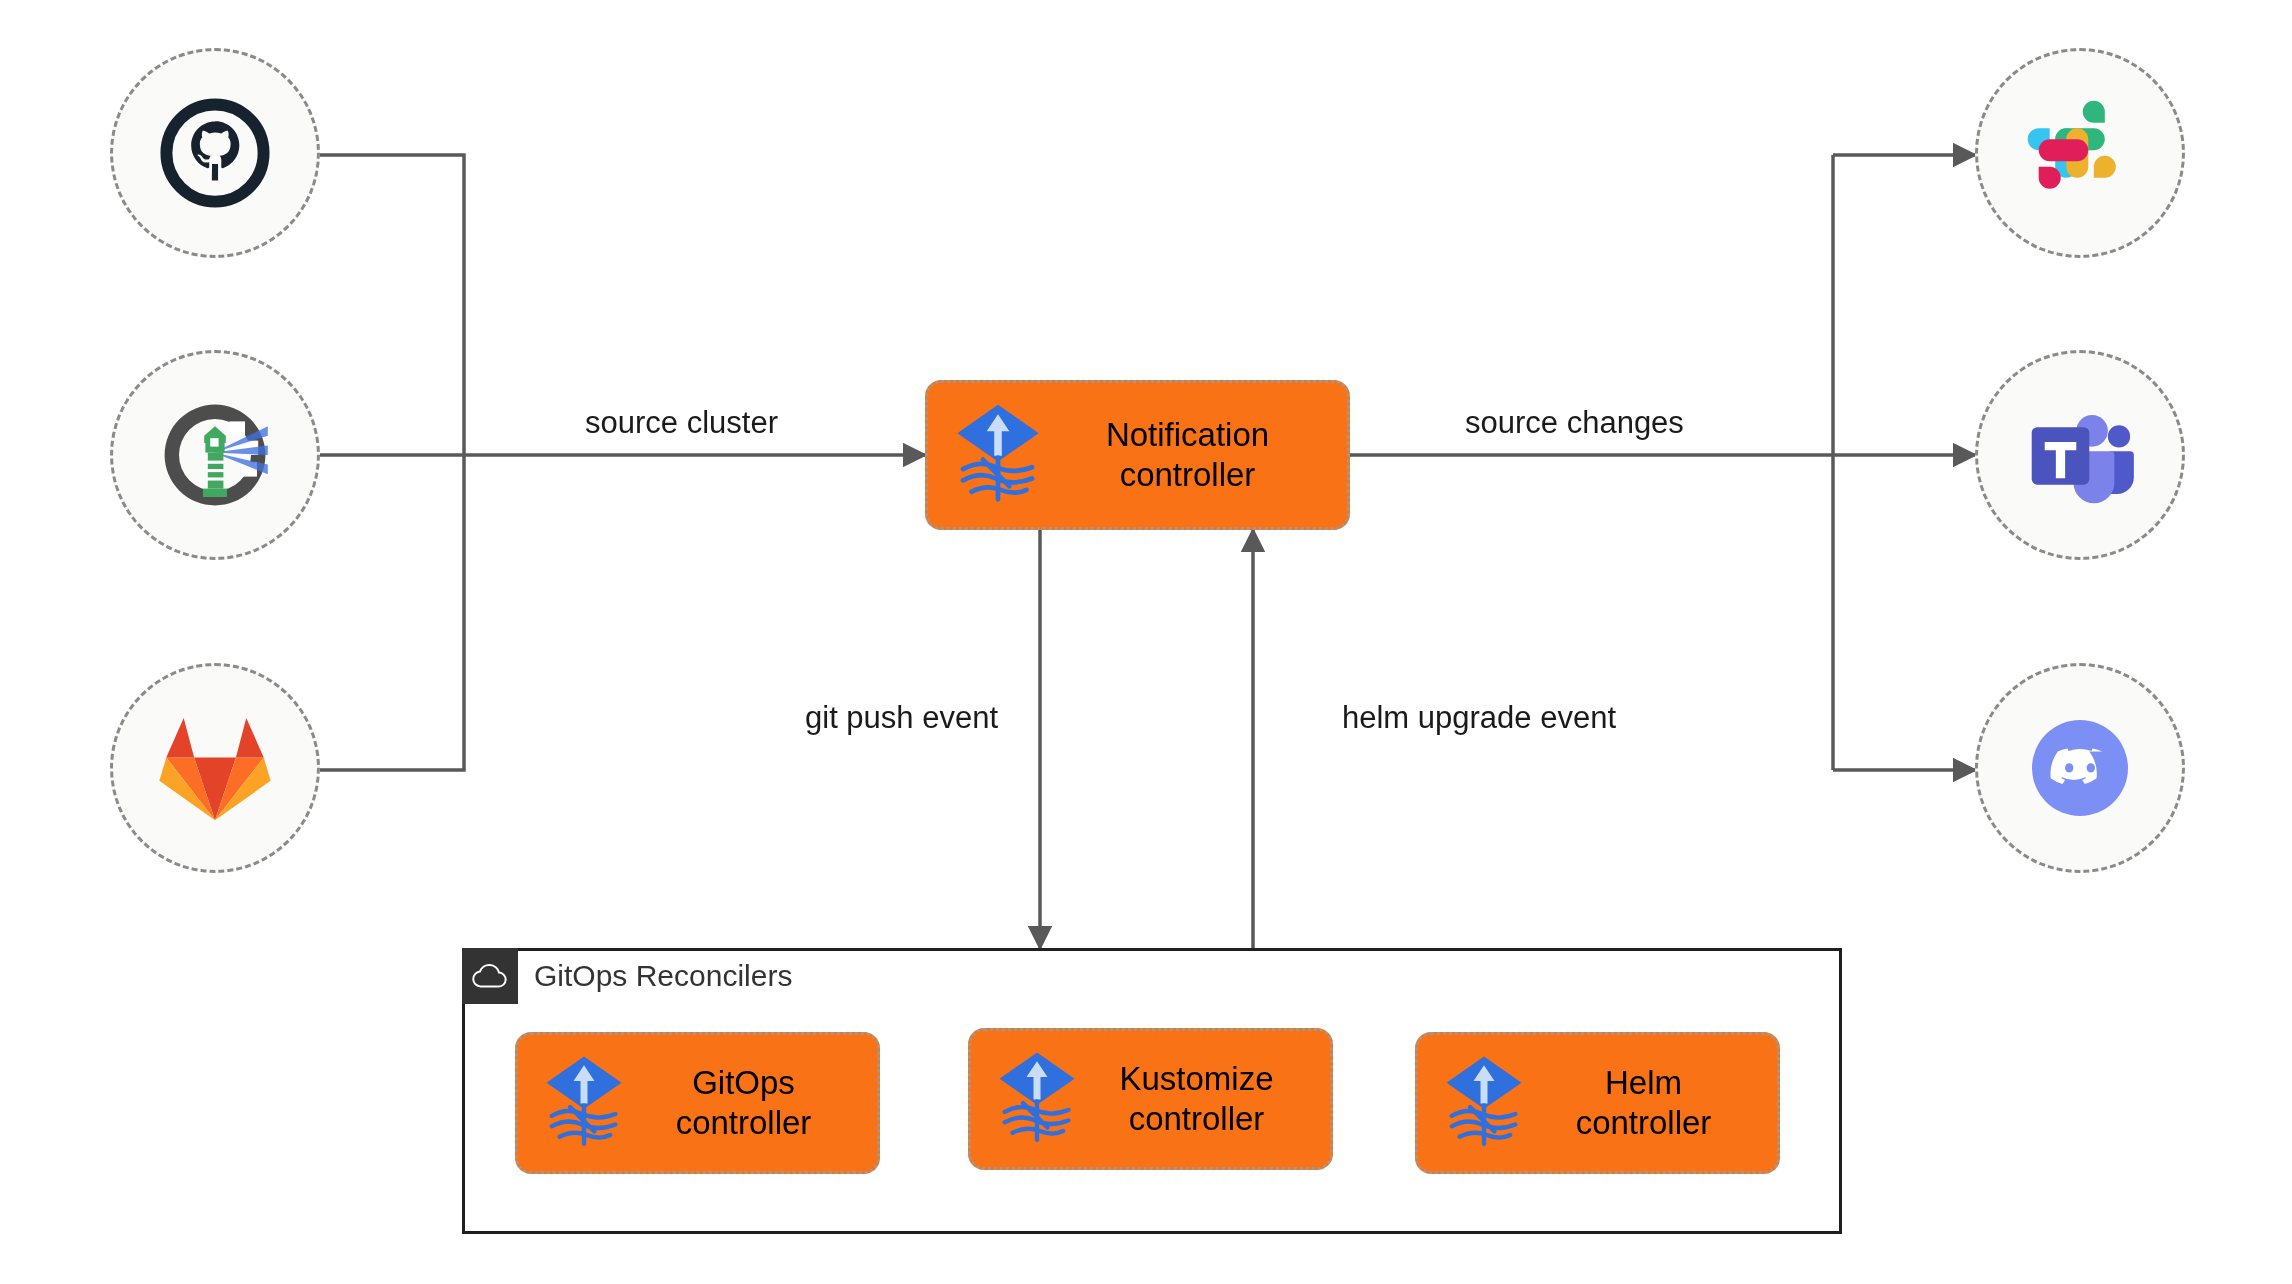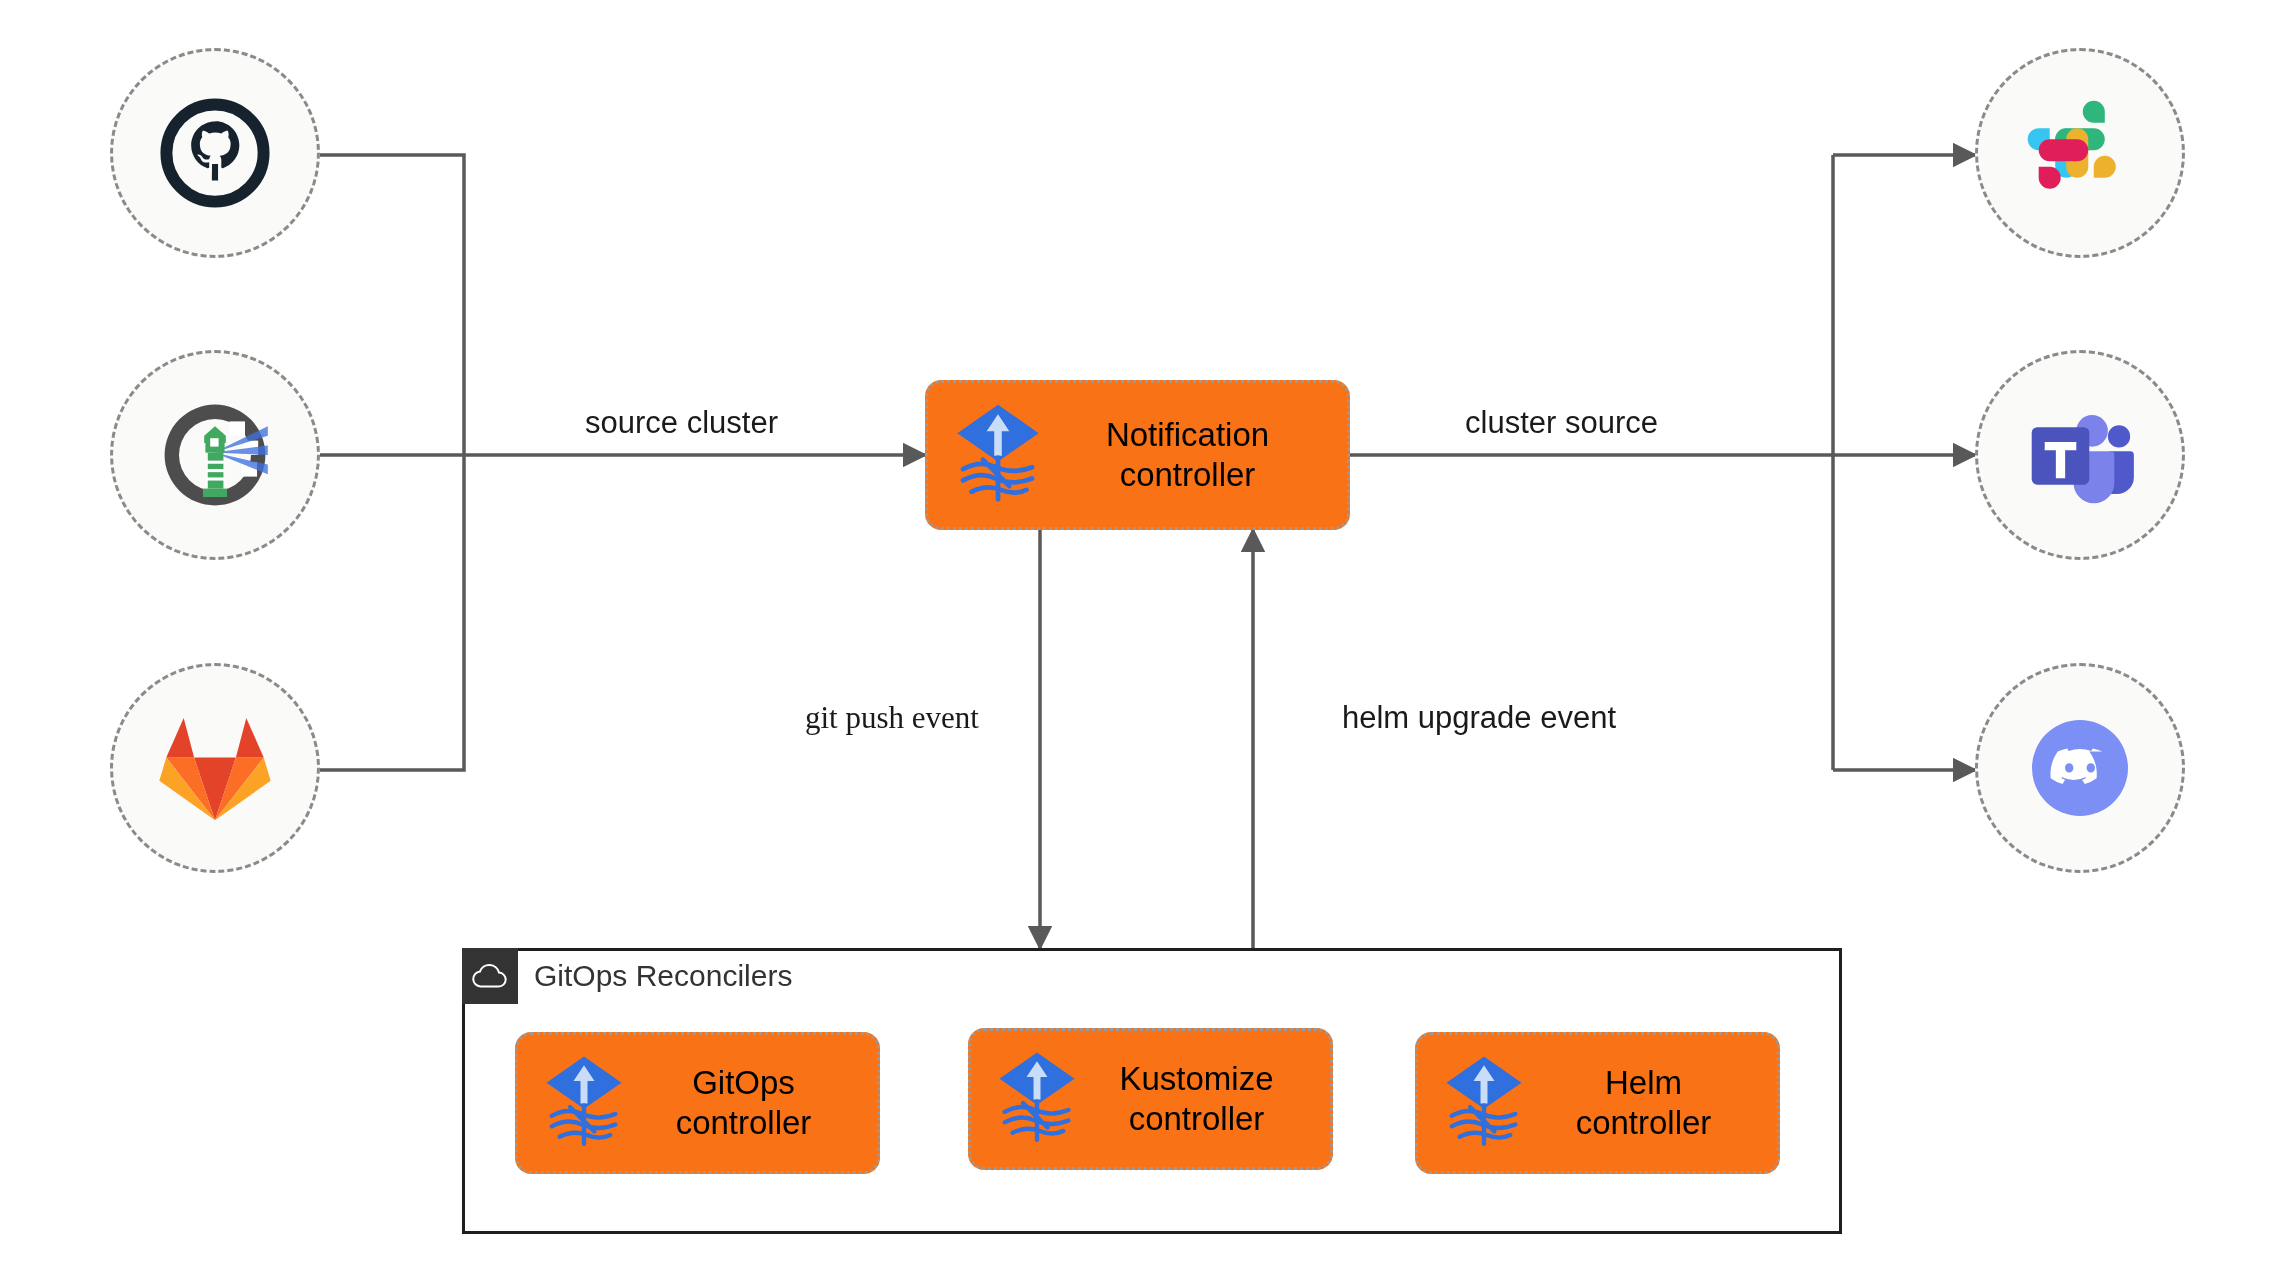--- a/index.html
+++ b/index.html
@@ -288,17 +288,17 @@
           <path d="M34 62 L62 90"></path>
           <path d="M50 60 L50 104"></path>
         </g>
       </svg>
     </span>
     <span class="ctrl-label">Helm
 controller</span>
   </div>
 
   <span class="edge-label" style="left:575px; top:405px;">source cluster</span>
-  <span class="edge-label" style="left:1455px; top:405px;">cluster source</span>
-  <span class="edge-label" style="left:795px; top:700px;font-family:Liberation Serif, serif;">git push event</span>
+  <span class="edge-label" style="left:1455px; top:405px;">source changes</span>
+  <span class="edge-label" style="left:795px; top:700px;">git push event</span>
   <span class="edge-label" style="left:1332px; top:700px;">helm upgrade event</span>
 
 </div>
 
 </body></html>

